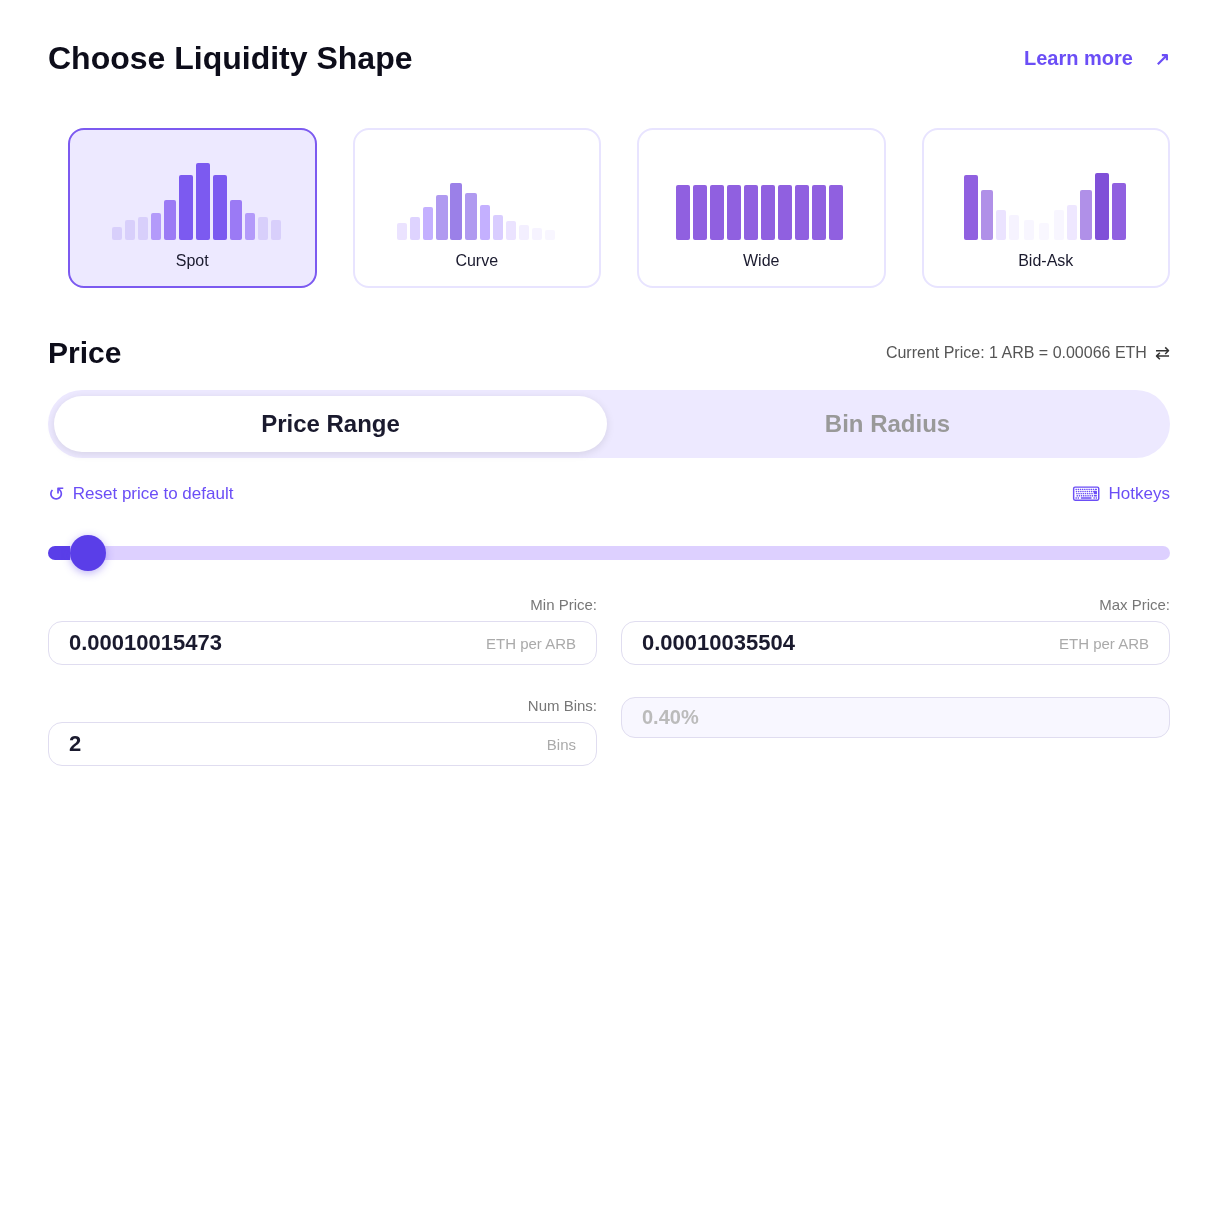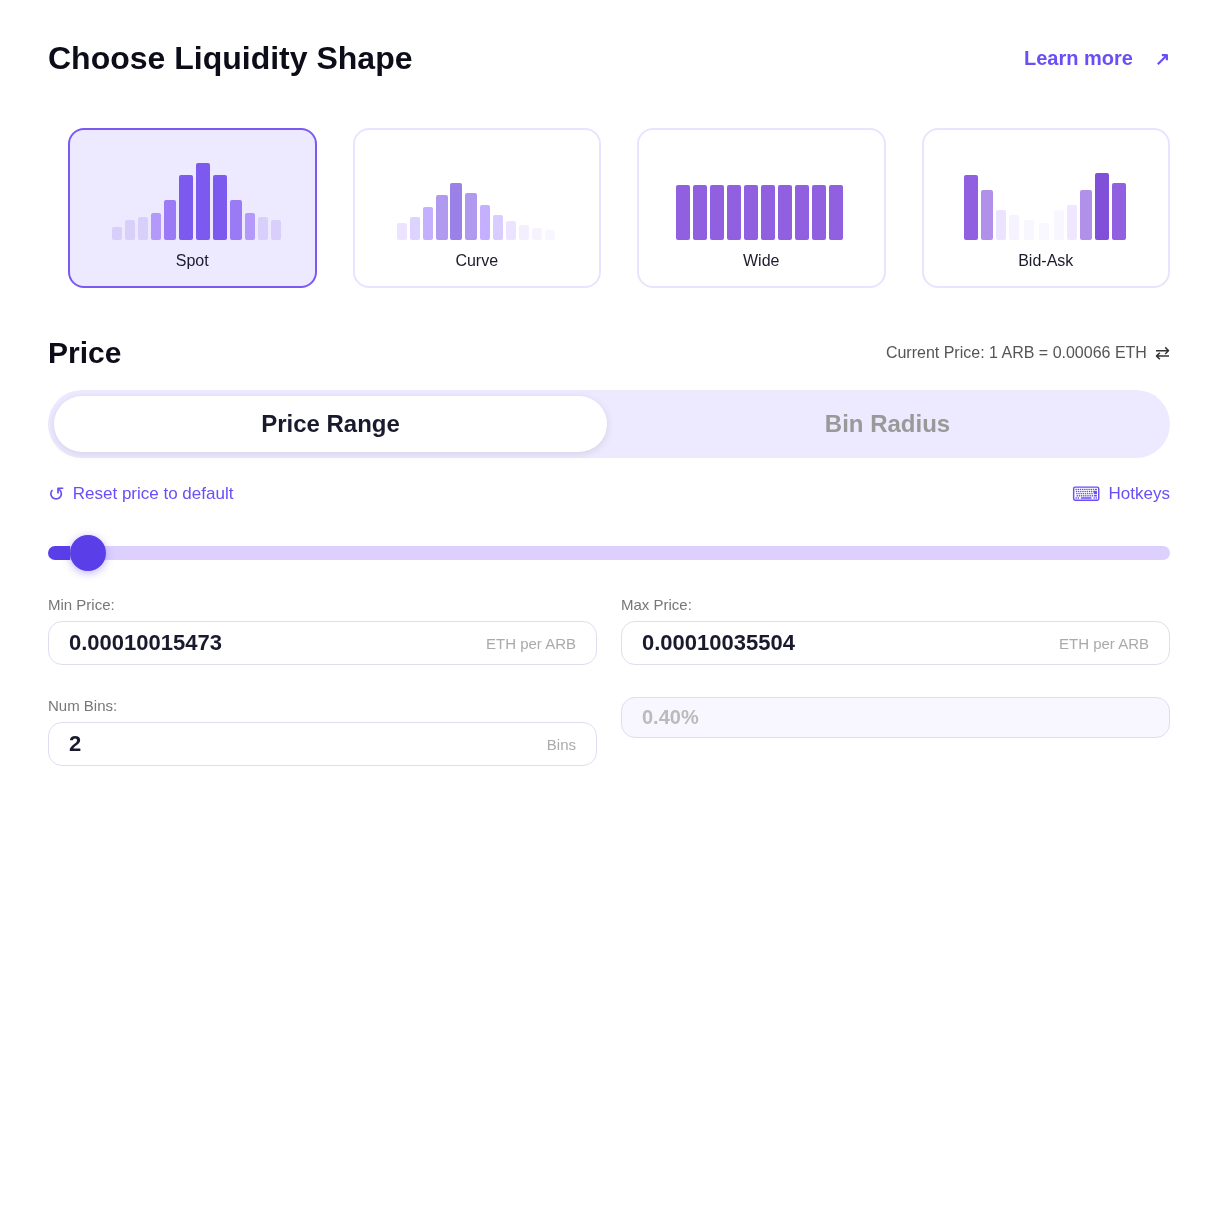--- a/index.html
+++ b/index.html
@@ -187,20 +187,21 @@
     .fields-row {
       display: grid;
       grid-template-columns: 1fr 1fr;
       gap: 24px;
       margin-bottom: 32px;
     }
     .field-group {
       display: flex;
       flex-direction: column;
       gap: 8px;
+      text-align: right;
     }
     .field-label {
       font-size: 15px;
       color: #777;
       font-weight: 400;
     }
     .field-input-wrapper {
       display: flex;
       align-items: center;
       justify-content: space-between;

